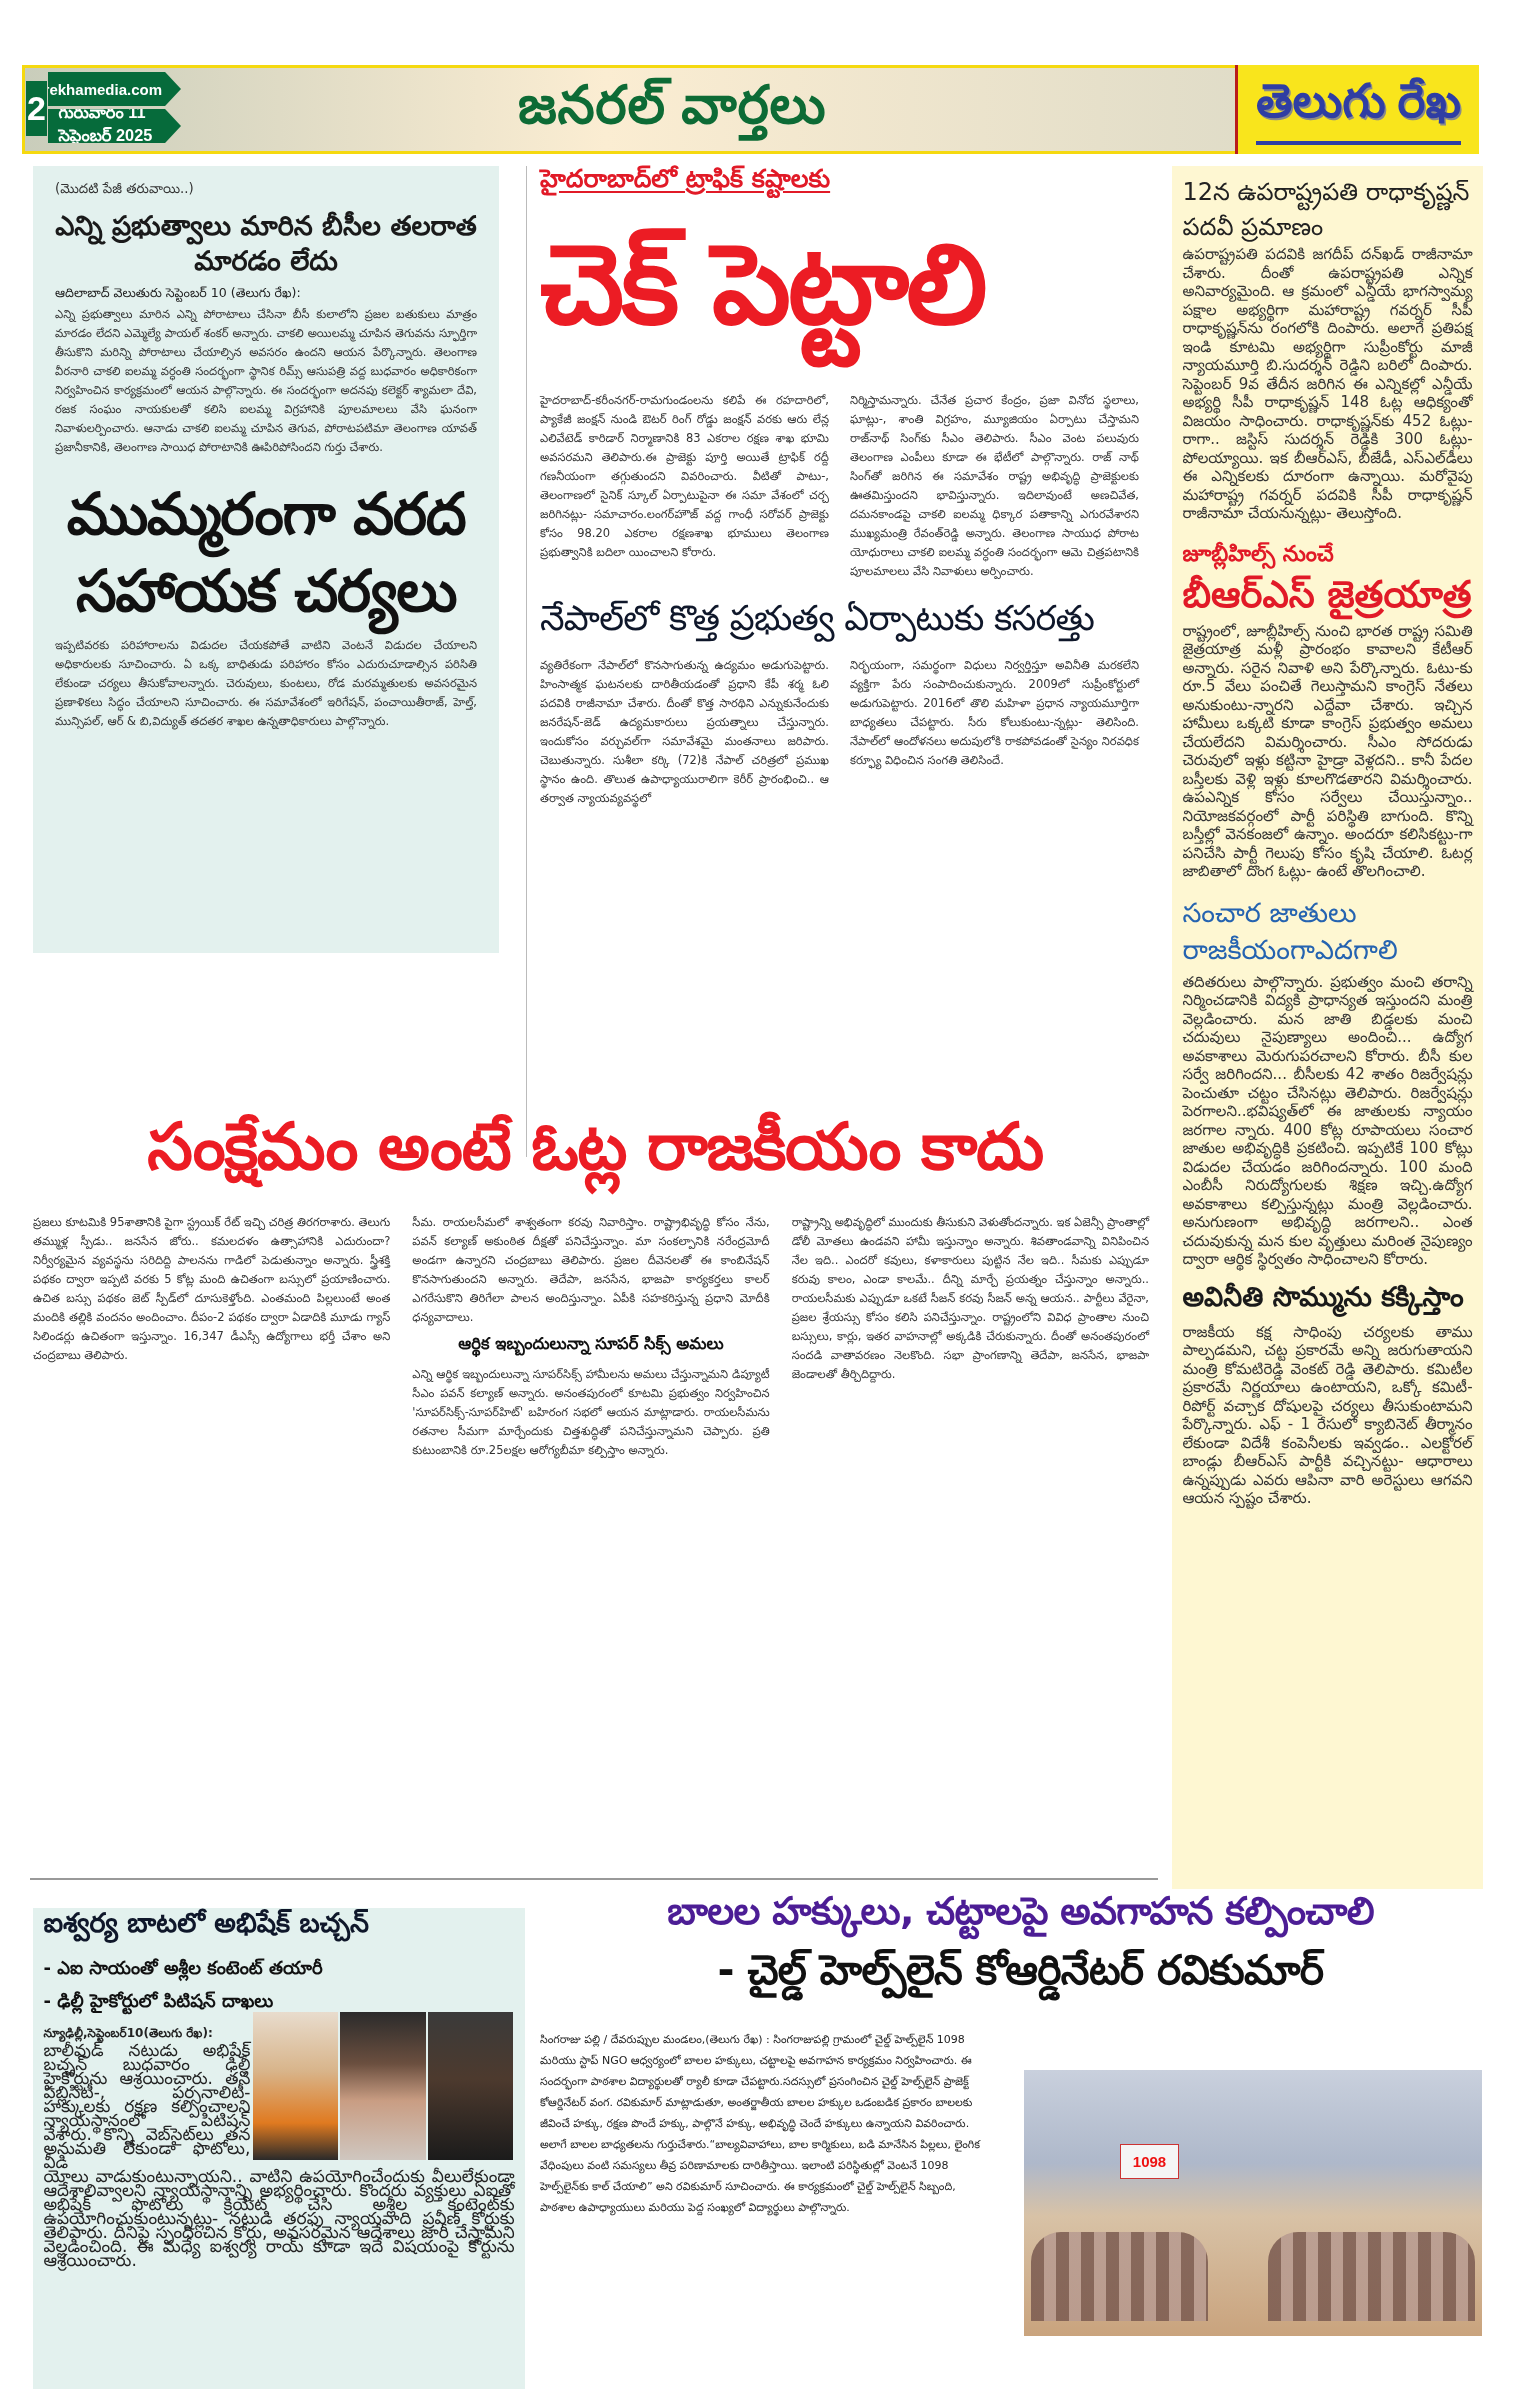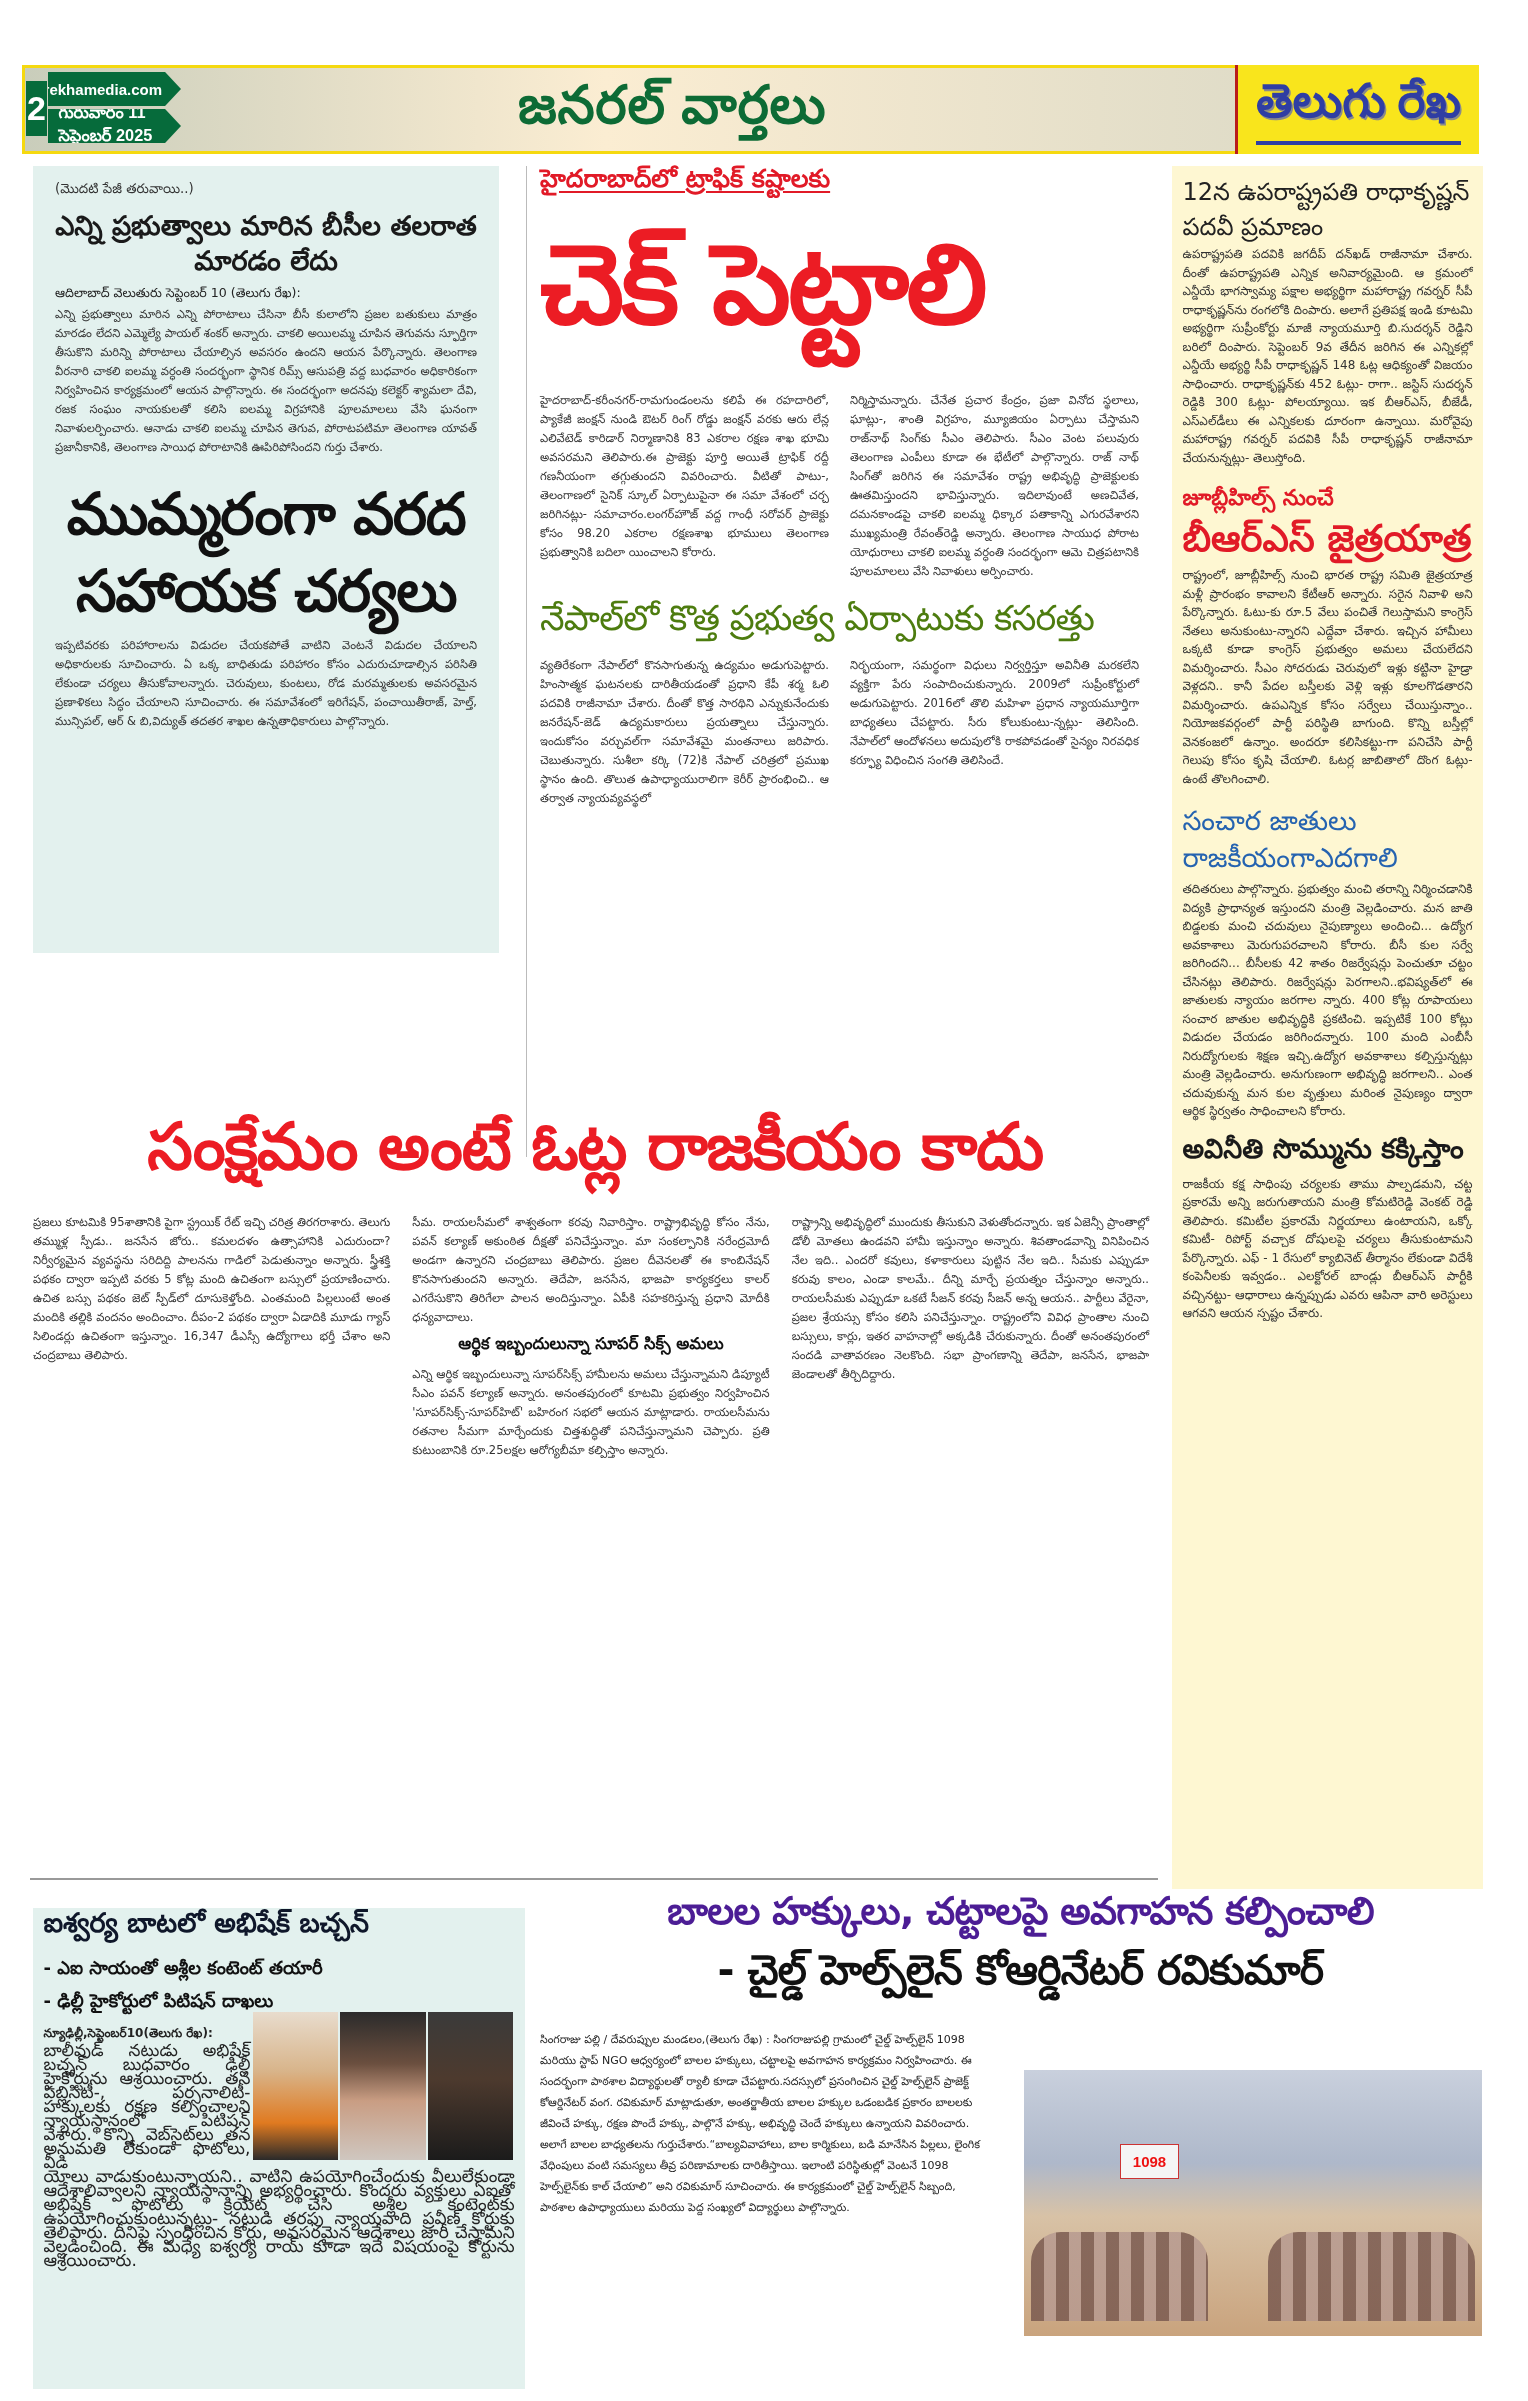--- a/index.html
+++ b/index.html
@@ -27,30 +27,30 @@
   .left-box .dateline { font-size: 12.6px; margin-bottom: 1.5px; }
   .left-box .h2 { font: 900 58px "DejaVu Sans", sans-serif; text-align:center; line-height: 77px; margin: 19px 0 6px; color:#111; letter-spacing: -1.5px; }
 
   .vrule { position: absolute; width: 0.7px; background: #bbb; }
 
   
   .center-top { left: 540px; top: 164px; width: 599px; }
   .center-top .deck { font: bold 25px "DejaVu Sans", sans-serif; color: #e11a27; text-decoration: underline; text-underline-offset: 4.4px; }
   .center-top .huge { font: 900 111px "DejaVu Sans", sans-serif; color: #ec1c24; line-height: 163px; margin-top: 4.4px; letter-spacing: -3px; }
   .cols2 { display: grid; grid-template-columns: 1fr 1fr; column-gap: 21px; margin-top: 25px; }
-  .nepal-head { font: 35px "DejaVu Sans", sans-serif; color: #4d7c0f; margin: 16.3px 0 9px; letter-spacing: -0.7px; }
+  .nepal-head { font: 35px "DejaVu Sans", sans-serif; color: #0f172a; margin: 16.3px 0 9px; letter-spacing: -0.7px; }
 
   
   .right-box { left: 1172px; top: 166px; width: 311px; height: 1723px; background: #fef7d2; padding: 9px 10.4px; }
   .right-box .rh1 { font: 24px "DejaVu Sans", sans-serif; line-height: 35px; color: #222; }
   .right-box .rh-red-sm { font: bold 22px "DejaVu Sans", sans-serif; color: #e11a27; margin-top: 18px; }
   .right-box .rh-red-lg { font: bold 37px "DejaVu Sans", sans-serif; color: #e11a27; line-height: 46px; margin-bottom: 4.4px; }
   .right-box .rh-blue { font: 27px "DejaVu Sans", sans-serif; color: #2563b0; line-height: 37px; margin: 13.3px 0 4.4px; }
   .right-box .rh-black { font: bold 27px "DejaVu Sans", sans-serif; color: #1a1a1a; margin: 12px 0 4.4px; }
-  .right-box .body-text { font-size: 12px; line-height: 18.5px; }
+  .right-box .body-text { font-size: 15px; line-height: 18.5px; }
 
   
   .banner { position: absolute; left: 59px; top: 1109px; width: 1072px; font: bold 65px "DejaVu Sans", sans-serif; color: #ec1c24; text-align: center; letter-spacing: -1.5px; }
   .cols3 { position: absolute; left: 33px; top: 1213px; width: 1116px; display: grid; grid-template-columns: 1fr 1fr 1fr; column-gap: 22px; }
   .subhead-mid { font: bold 16.3px "DejaVu Sans", sans-serif; text-align:center; margin: 7.4px 0; color:#111; }
 
   
   .hrule { position:absolute; height: 1.5px; background:#999; }
   .bottom-left { left: 33px; top: 1908px; width: 492px; height: 481px; background: #e3f1ee; padding: 0 10.4px; }
   .bottom-left .sub { font: bold 18px "DejaVu Sans", sans-serif; margin-top: 12px; color:#111; }

